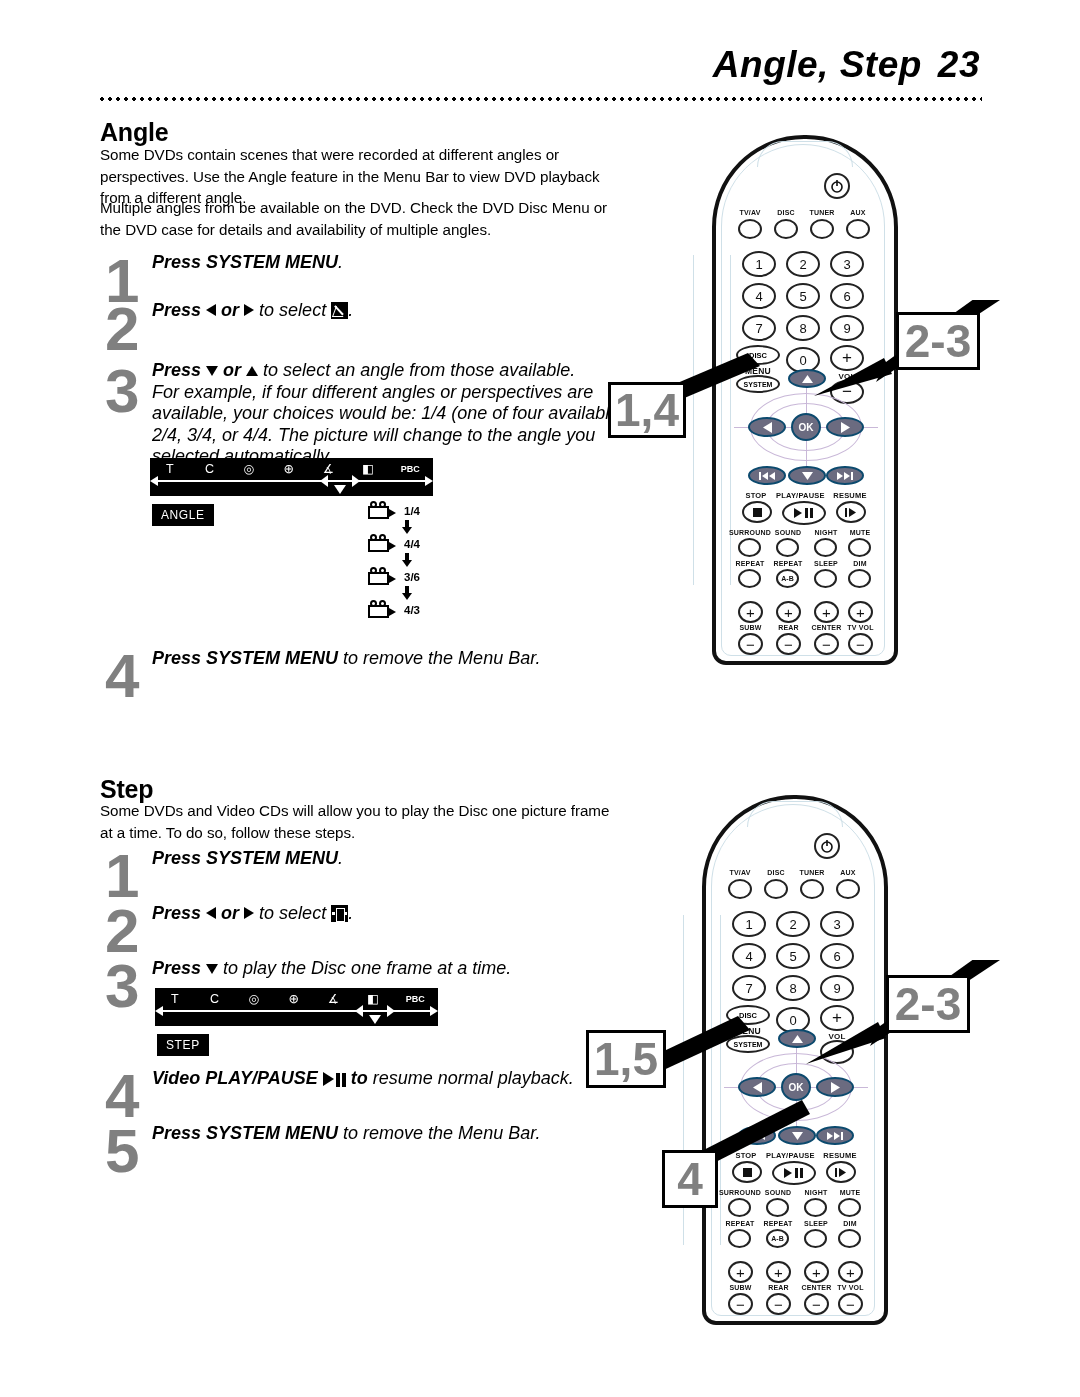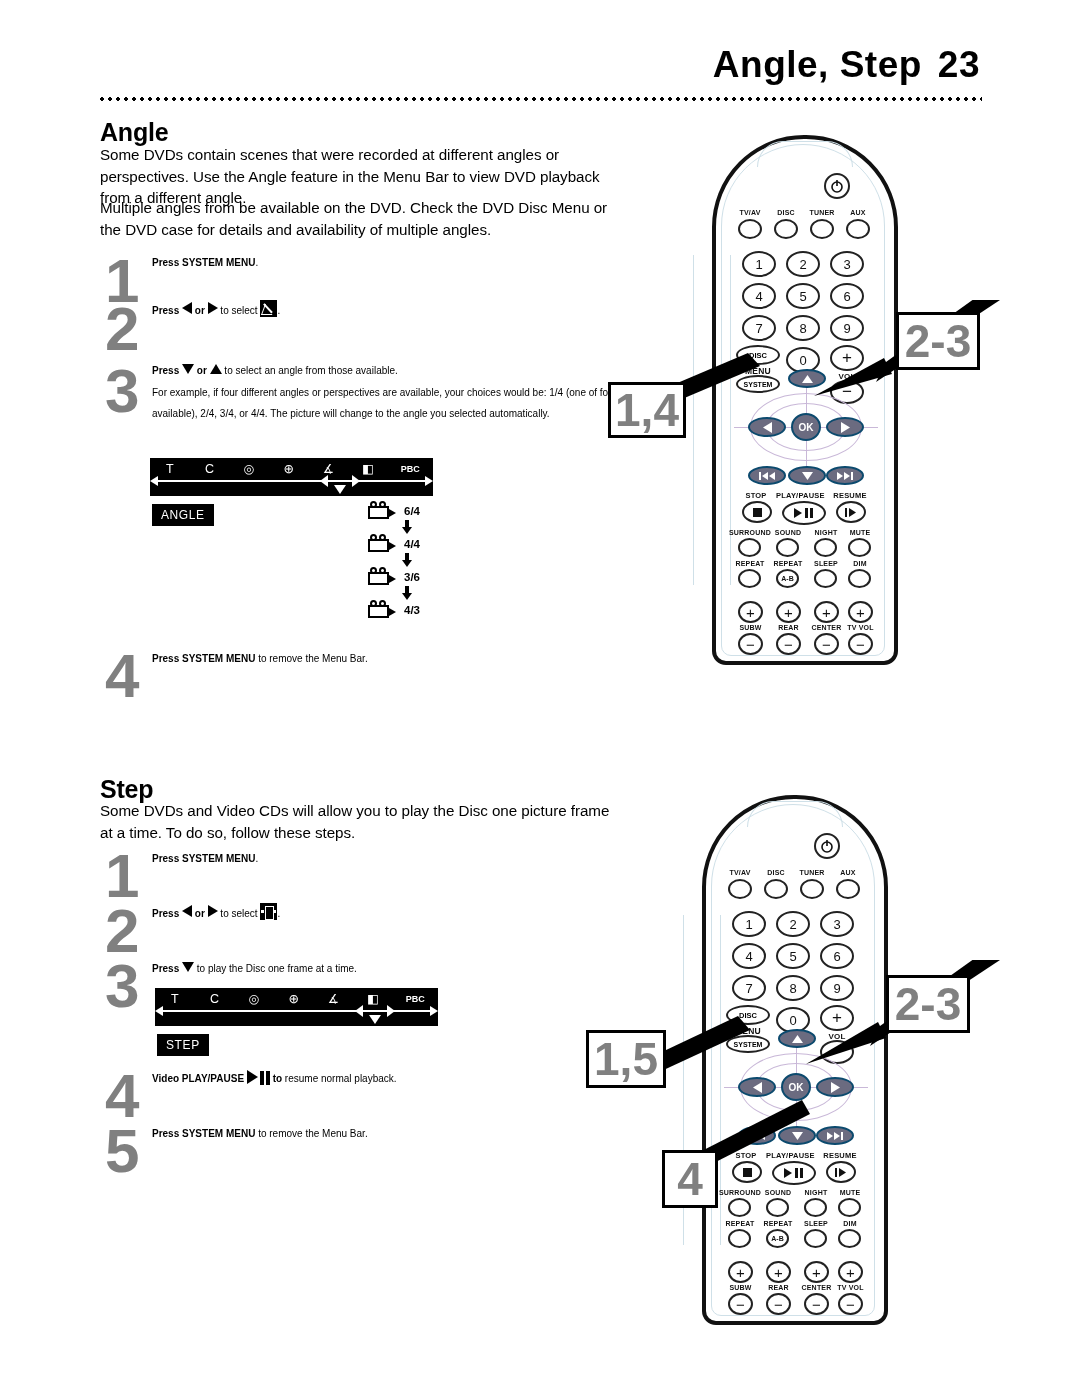--- a/index.html
+++ b/index.html
@@ -8,21 +8,21 @@
     background: #ffffff;
     font-family: "Liberation Sans", sans-serif;
     color: #000;
     position: relative;
     overflow: hidden;
   }
 
   
   #header-title {
     position: absolute; right: 100px; top: 44px;
-    font-size: 37px; font-weight: bold; 
+    font-size: 37px; font-weight: bold; font-style: italic;
     letter-spacing: 0.5px; white-space: nowrap;
   }
   #header-title .pg { margin-left: 16px; }
   #header-rule {
     position: absolute; left: 98px; right: 98px; top: 97px;
     height: 4px;
     background-image: radial-gradient(circle, #000 1.6px, transparent 1.8px);
     background-size: 8px 4px;
     background-repeat: repeat-x;
   }
@@ -41,22 +41,23 @@
   
   .step-num {
     position: absolute;
     font-size: 62px; font-weight: bold;
     color: #808080;
     line-height: 1;
     font-family: "Liberation Sans", sans-serif;
   }
   .step-text {
     position: absolute; left: 152px;
-    font-size: 10px; line-height: 21.5px;
+    font-size: 18px; line-height: 21.5px;
     width: 480px;
+    font-style: italic;
   }
   .step-text b { font-weight: bold; }
 
   
   .ic {
     display: inline-block;
     background: #000; color: #fff;
     width: 17px; height: 17px;
     vertical-align: -3px;
     position: relative;
@@ -289,21 +290,21 @@
   <div class="osd-badge" style="left:2px; top:46px;">ANGLE</div>
 
   <div class="angle-list" style="left:218px; top:36px;">
     <div class="angle-row">
       <div class="cam">
           <span class="r1"></span>
           <span class="r2"></span>
           <span class="body"></span>
           <span class="lens"></span>
         </div>
-      <span class="angle-frac">6/4</span>
+      <span class="angle-frac">1/4</span>
       <span class="down-arrow" style="left:34px; top:26px;">
           <span class="shaft"></span>
           <span class="head"></span>
         </span>
     </div>
     <div class="angle-row">
       <div class="cam">
           <span class="r1"></span>
           <span class="r2"></span>
           <span class="body"></span>

